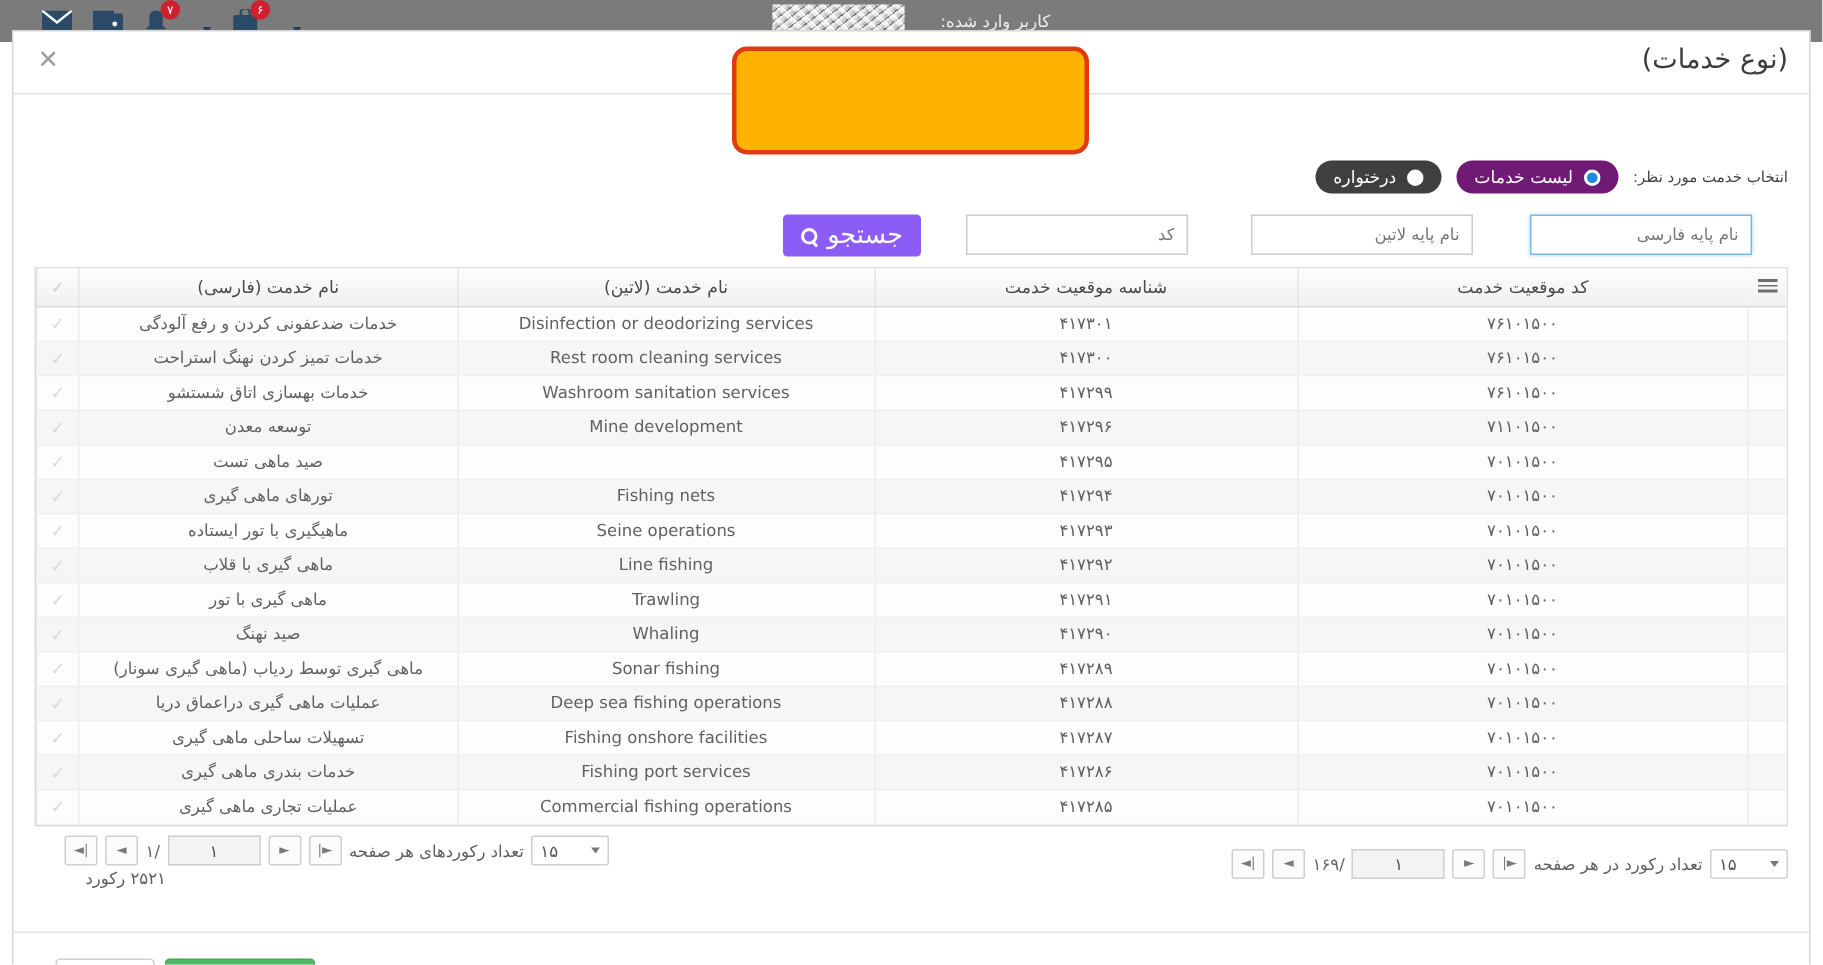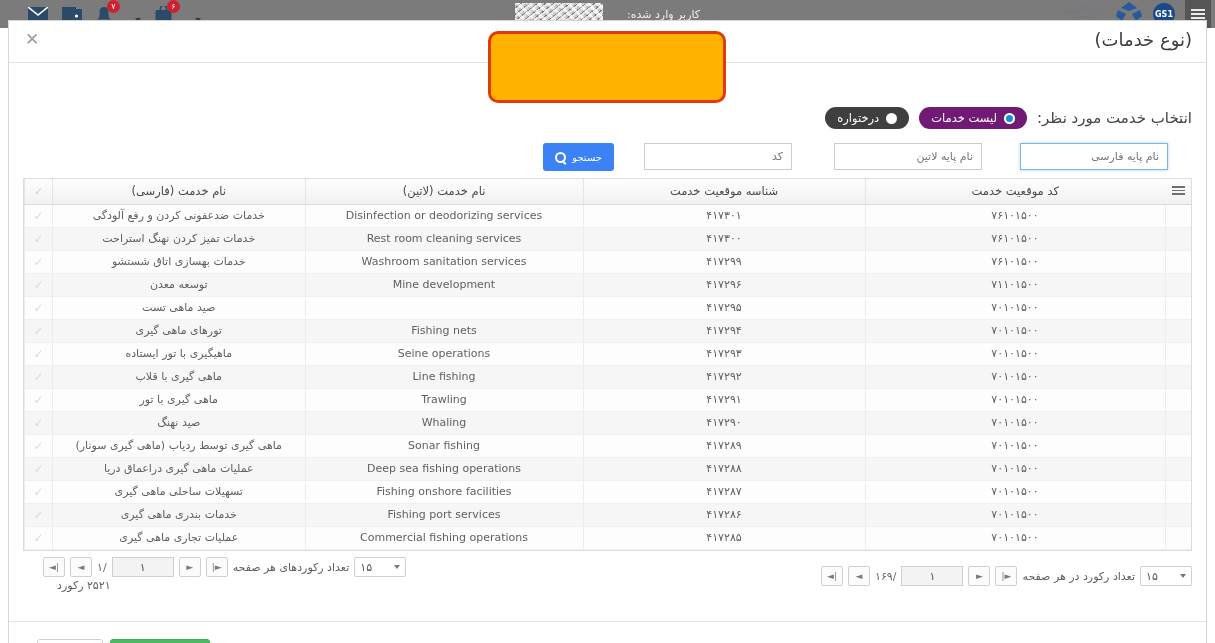--- a/index.html
+++ b/index.html
@@ -71,21 +71,21 @@
     position:absolute; left:488px; top:31px; width:238px; height:72px;
     background:#ffb300; border:3px solid #e03a10; border-radius:10px;
     z-index: 40;
   }
 
   
   .selector-row {
     position:absolute; right:14px; top:86px;
     display:flex; align-items:center; gap:10px; direction:rtl;
   }
-  .selector-label { font-size:15px; color:#444; }
+  .selector-label { font-size:10px; color:#444; }
   .pill {
     display:flex; align-items:center; gap:7px;
     height:22px; padding:0 12px; border-radius:12px;
     font-size:11.5px; color:#fff; border:none; cursor:pointer;
     font-family:"DejaVu Sans","Liberation Sans",sans-serif;
     justify-content:center;
   }
   .pill.green { background:#701a75; }
   .pill.dark  { background:#3f3f3f; }
   .radio-dot { width:11px;height:11px;border-radius:50%;background:#fff;display:inline-block;position:relative;flex:0 0 auto;}
@@ -97,22 +97,22 @@
     position:absolute; height:27px; border:1px solid #ccc; background:#fff;
     font-size:11px; color:#888; text-align:right; padding:0 8px; direction:rtl;
     font-family:"DejaVu Sans","Liberation Sans",sans-serif;
   }
   .f-input.focused { border:1px solid #7cb8e6; box-shadow:0 0 3px rgba(90,160,220,.5); color:#555;}
   #fa-input  { right:24px;  width:148px; }
   #la-input  { right:210px; width:148px; }
   #code-input{ right:400px; width:148px; }
   .btn-search {
     position:absolute; right:578px; top:0;
-    height:28px; padding:0 12px; background:#3b82f6; border:none; border-radius:3px;
-    color:#fff; font-size:10px; cursor:pointer;
+    height:28px; padding:0 12px; background:#8b5cf6; border:none; border-radius:3px;
+    color:#fff; font-size:17px; cursor:pointer;
     display:flex; align-items:center; gap:6px;
     font-family:"DejaVu Sans","Liberation Sans",sans-serif;
   }
   .mag { width:11px;height:11px;border:2px solid #fff;border-radius:50%;position:relative;display:inline-block;}
   .mag::after{content:"";position:absolute;width:2px;height:5px;background:#fff;right:-1px;bottom:-4px;transform:rotate(-45deg);}
 
   
   .grid-wrap {
     position:absolute; left:14px; right:14px; top:157px;
     border:1px solid #dcdcdc; background:#fff;
@@ -217,39 +217,20 @@
         <span class="badge">۶</span>
       </span>
       <span class="caret-tiny"></span>
     </div>
 
     <div class="appbar-center">
       <span class="lbl">کاربر وارد شده:</span>
       <span class="redacted"></span>
     </div>
 
-    <div class="appbar-right">
-      <span>
-        <svg width="44" height="18" viewBox="0 0 44 18">
-            <path d="M2 13 C8 3 14 15 20 6 C25 0 30 12 42 5" fill="none" stroke="#6e7a86" stroke-width="1.3"></path>
-            <path d="M10 16 C16 11 26 17 38 11" fill="none" stroke="#6e7a86" stroke-width="1"></path>
-          </svg>
-      </span>
-      <span>
-        <svg width="28" height="22" viewBox="0 0 28 22">
-            <path d="M14 1 L22 7 L14 10 L6 7 Z" fill="#27599c"></path>
-            <path d="M3 9 L11 13 L7 20 L1 15 Z" fill="#27599c"></path>
-            <path d="M25 9 L17 13 L21 20 L27 15 Z" fill="#27599c"></path>
-          </svg>
-      </span>
-      <span class="gs1-logo">GS1</span>
-      <span class="burger-box">
-          <span></span>
-        </span>
-    </div>
   </div>
 
   <div class="panel">
 
     <div class="panel-head">
       <button class="close-x">✕</button>
       <div class="panel-title">(نوع خدمات)</div>
       <div class="head-rule"></div>
     </div>
 

